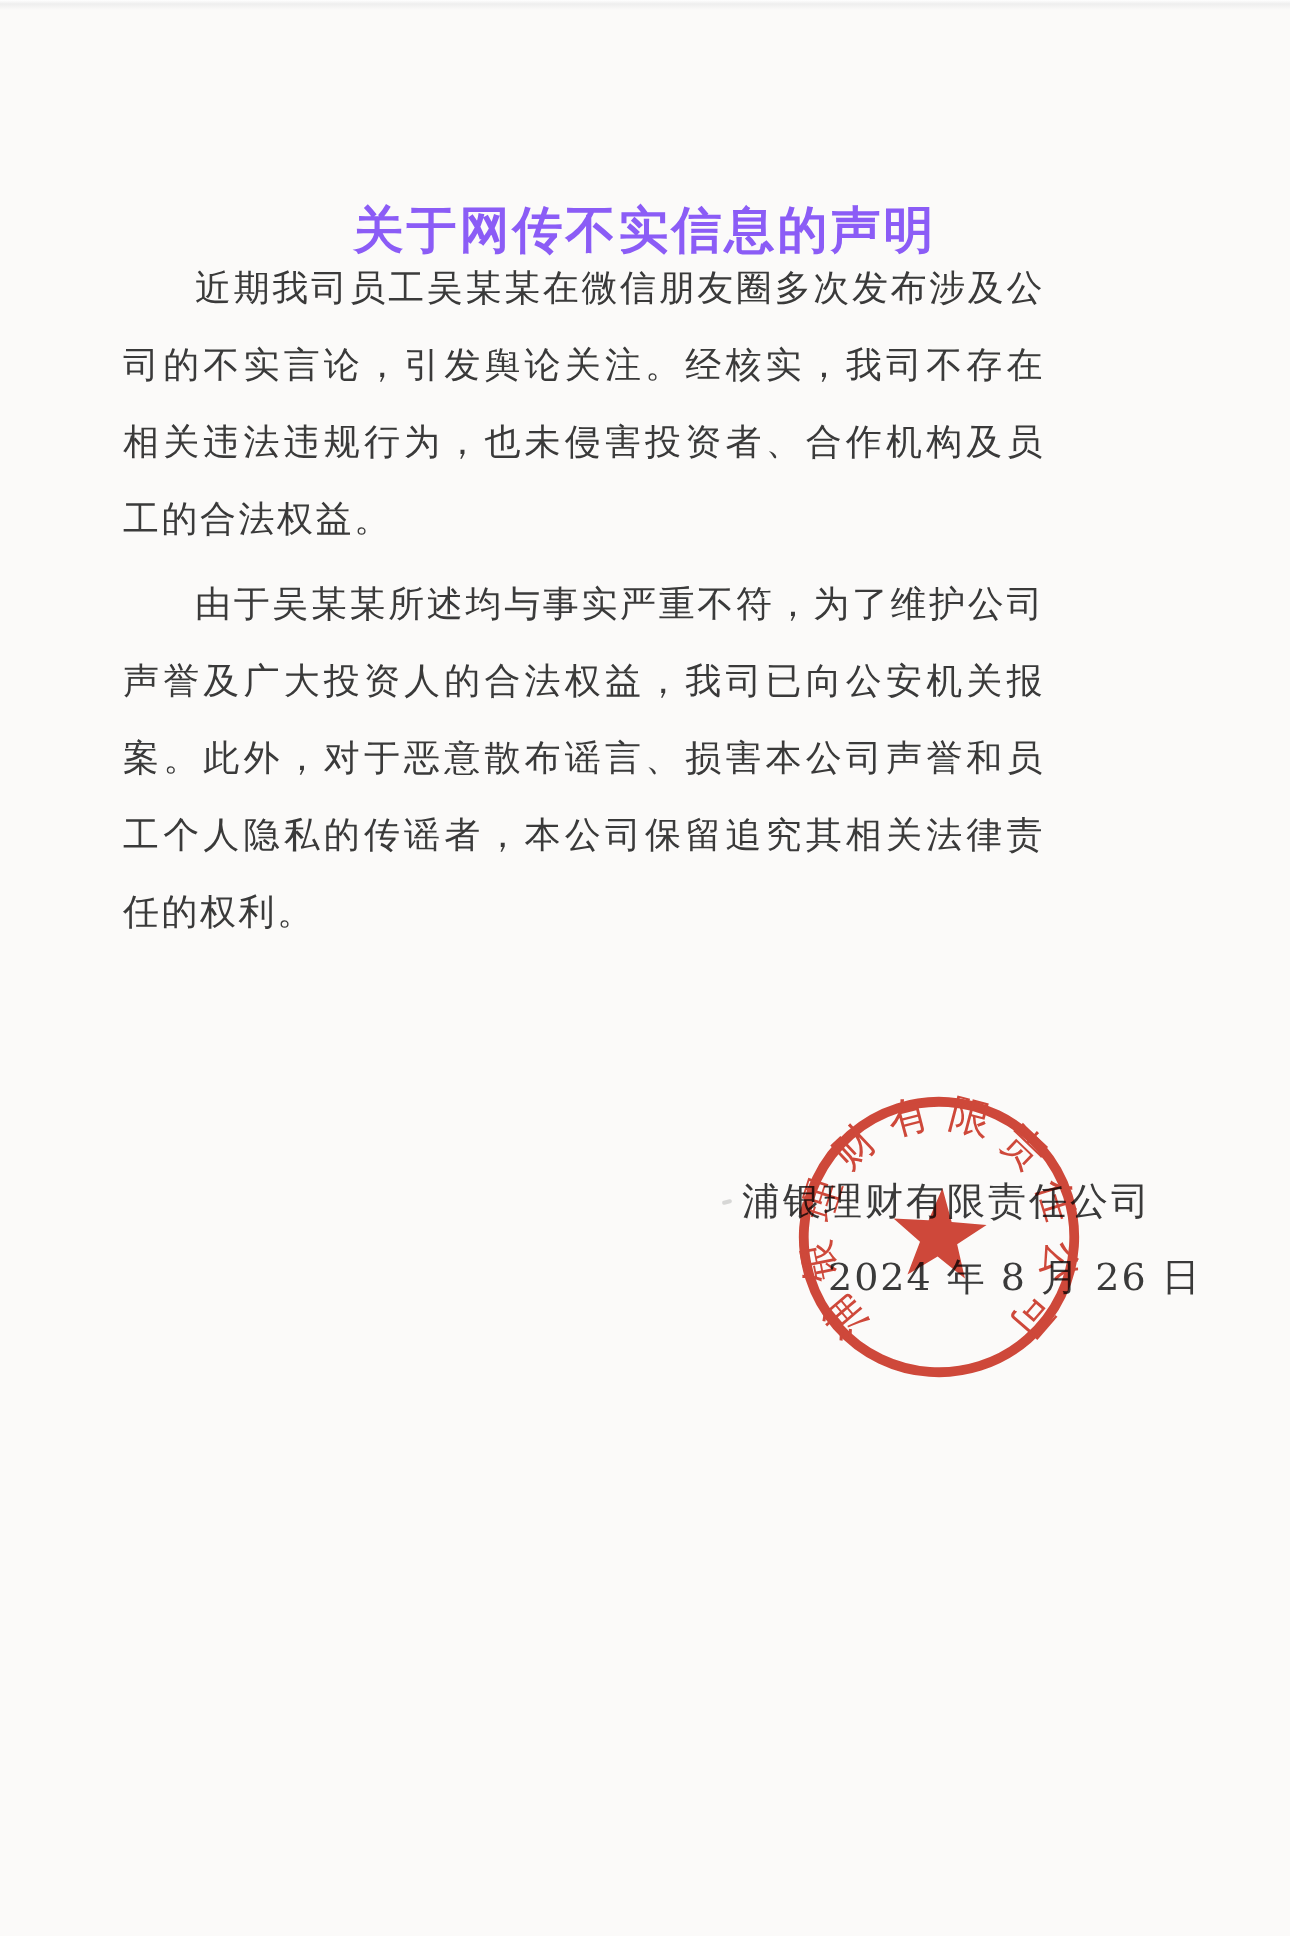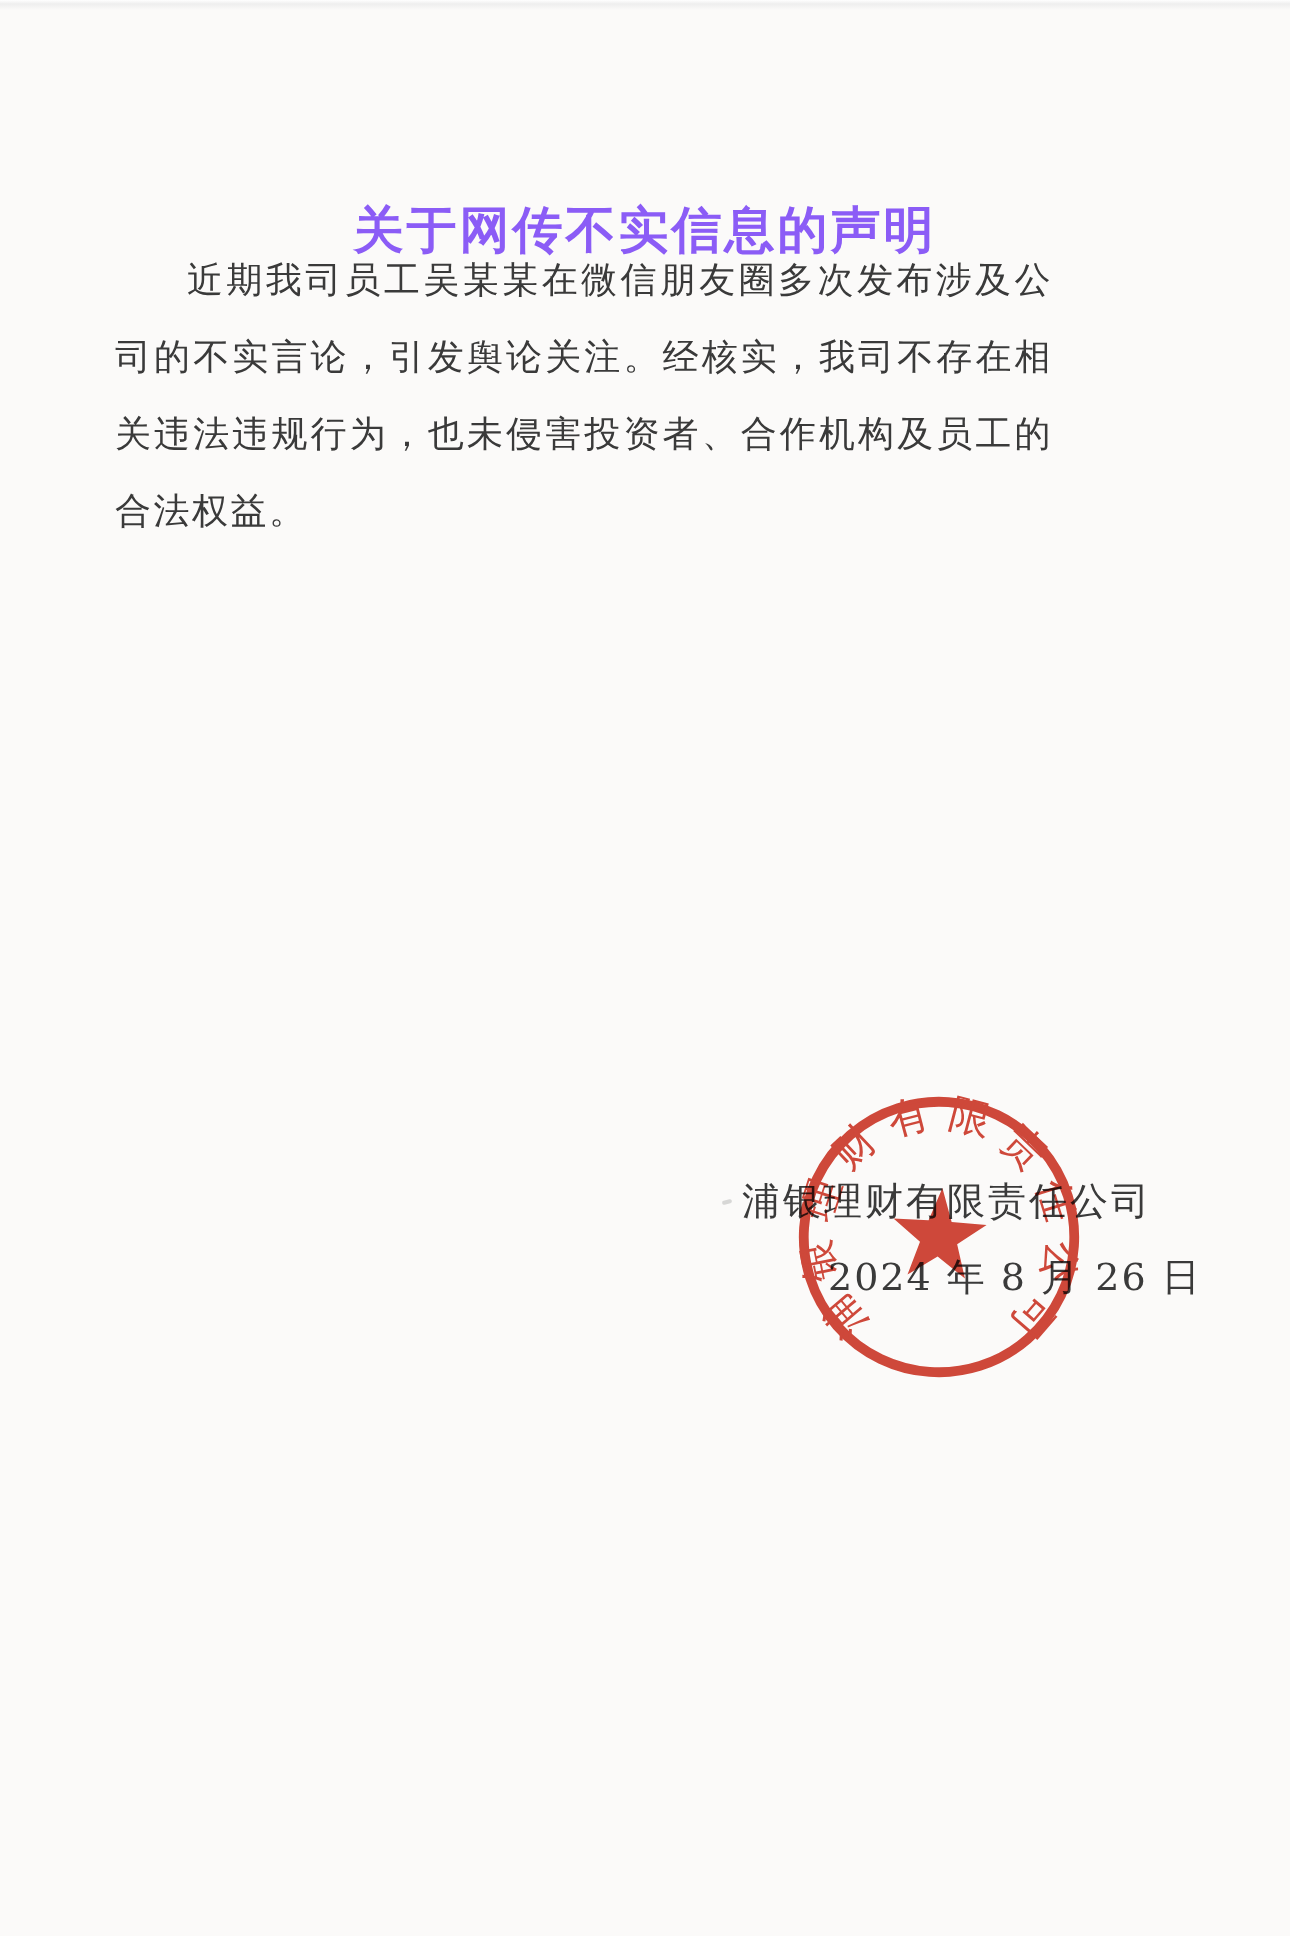--- a/index.html
+++ b/index.html
@@ -18,21 +18,21 @@
     text-align:center;
     font-family:"Liberation Sans","DejaVu Sans",sans-serif;
     font-weight:bold;font-size:50px;letter-spacing:3px;color:#8b5cf6;
   }
   .body-text{
     position:absolute;top:241px;left:115px;width:938px;
     font-size:36px;line-height:77px;color:#3a3a3a;
     letter-spacing:2.5px;
     text-align:justify;text-justify:inter-character;
   }
-  .body-text p{margin:0;text-indent:2em;}
+  .body-text p{margin:8px;text-indent:2em;}
   .signature-company{
     position:absolute;top:1176px;left:742px;
     font-size:38px;color:#3a3a3a;letter-spacing:3px;white-space:nowrap;
   }
   .signature-date{
     position:absolute;top:1252px;left:828px;
     font-size:38px;color:#3a3a3a;letter-spacing:2px;white-space:nowrap;
   }
   .scan-mark{
     position:absolute;top:1200px;left:722px;width:10px;height:4px;
@@ -46,20 +46,21 @@
 </style>
 </head>
 <body>
 
 <div class="scan-edge"></div>
 
 <h1 class="page-title">关于网传不实信息的声明</h1>
 
 <div class="body-text">
   <p>近期我司员工吴某某在微信朋友圈多次发布涉及公司的不实言论，引发舆论关注。经核实，我司不存在相关违法违规行为，也未侵害投资者、合作机构及员工的合法权益。</p>
+  <p>由于吴某某所述均与事实严重不符，为了维护公司声誉及广大投资人的合法权益，我司已向公安机关报案。此外，对于恶意散布谣言、损害本公司声誉和员工个人隐私的传谣者，本公司保留追究其相关法律责任的权利。</p>
 </div>
 
 <div class="scan-mark"></div>
 
 <div class="signature-company">浦银理财有限责任公司</div>
 <div class="signature-date">2024 年 8 月 26 日</div>
 
 <div class="seal">
   <svg width="294" height="294" viewBox="0 0 300 300">
     <defs>

